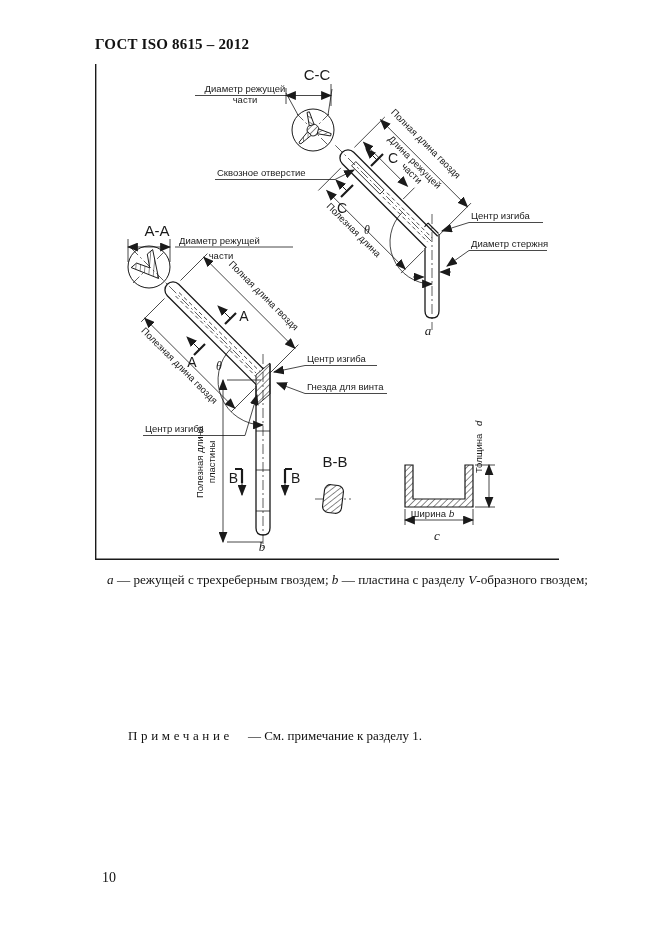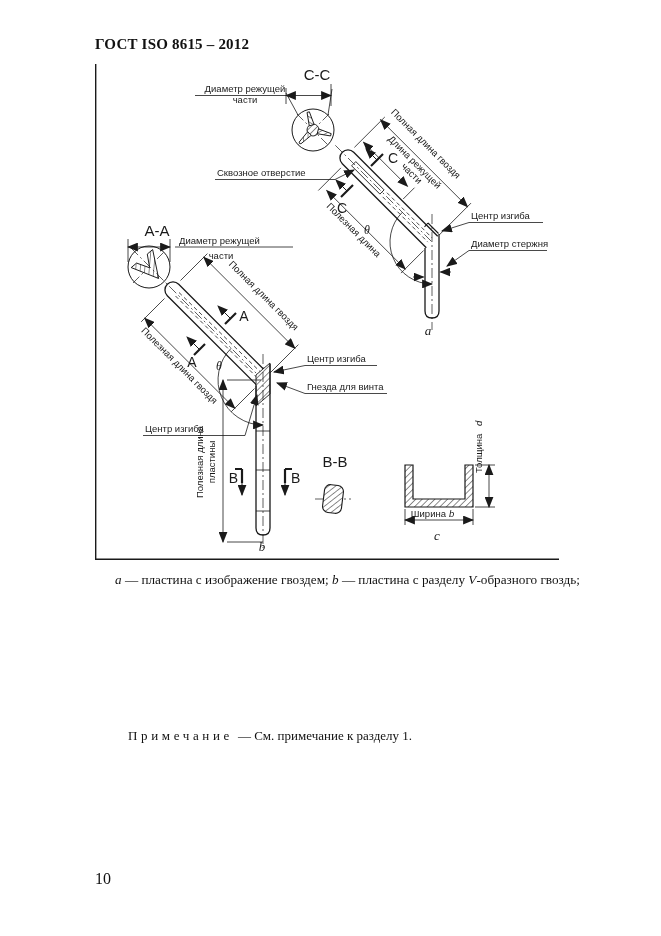--- a/index.html
+++ b/index.html
@@ -11,22 +11,22 @@
   svg.figure text.sect{font-size:15px;}
   svg.figure text.cut{font-size:14px;}
   svg.figure text.theta{font-size:12px;font-style:italic;font-family:"Liberation Serif", serif;}
   svg.figure text.part{font-size:13px;font-style:italic;font-family:"Liberation Serif", serif;}
   svg.figure text.itl{font-style:italic;}
   .caption{position:absolute;left:70px;top:568px;width:555px;text-align:center;font-size:13.2px;line-height:24px;}
   .caption .it{font-style:italic;}
   .fig-title{position:absolute;left:95px;top:630px;width:520px;text-align:center;font-size:14.5px;line-height:28px;}
   .note{position:absolute;left:128px;top:728px;font-size:13px;}
   .note .spaced{letter-spacing:.28em;}
-  .note .rest{margin-left:5px;}
-  .page-number{position:absolute;left:95px;top:870px;font-size:16px;}
+  .note .rest{margin-left:15px;}
+  .page-number{position:absolute;left:102px;top:870px;font-size:14px;}
 </style>
 </head>
 <body>
 
 <div class="page">
 
   <div class="header">ГОСТ ISO 8615 – 2012</div>
 
   <svg class="figure" viewBox="0 0 465 500" xmlns="http://www.w3.org/2000/svg">
     <defs>
@@ -204,21 +204,21 @@
         <line x1="310" y1="458" x2="378" y2="458" stroke-width="0.8" marker-start="url(#arr)" marker-end="url(#arr)"></line>
         <text x="351" y="455" text-anchor="end">Ширина</text>
         <text class="itl" x="354" y="455">b</text>
         <text class="part" x="342" y="478" text-anchor="middle">с</text>
       </g>
 
     </g>
   </svg>
 
   <div class="caption">
-    <div><span class="it">a</span><span> — пластина с изображение гвоздем; </span><span class="it">b</span><span> — пластина с разделу </span><span class="it">V</span><span>-образного гвоздь;</span></div>
+    <div><span class="it">a</span><span> — режущей с трехреберным гвоздем; </span><span class="it">b</span><span> — пластина с разделу </span><span class="it">V</span><span>-образного гвоздем;</span></div>
   </div>
 
 
   <div class="note">
     <span class="spaced">Примечание</span><span class="rest">— См. примечание к разделу 1.</span>
   </div>
 
   <div class="page-number">10</div>
 
 </div>

